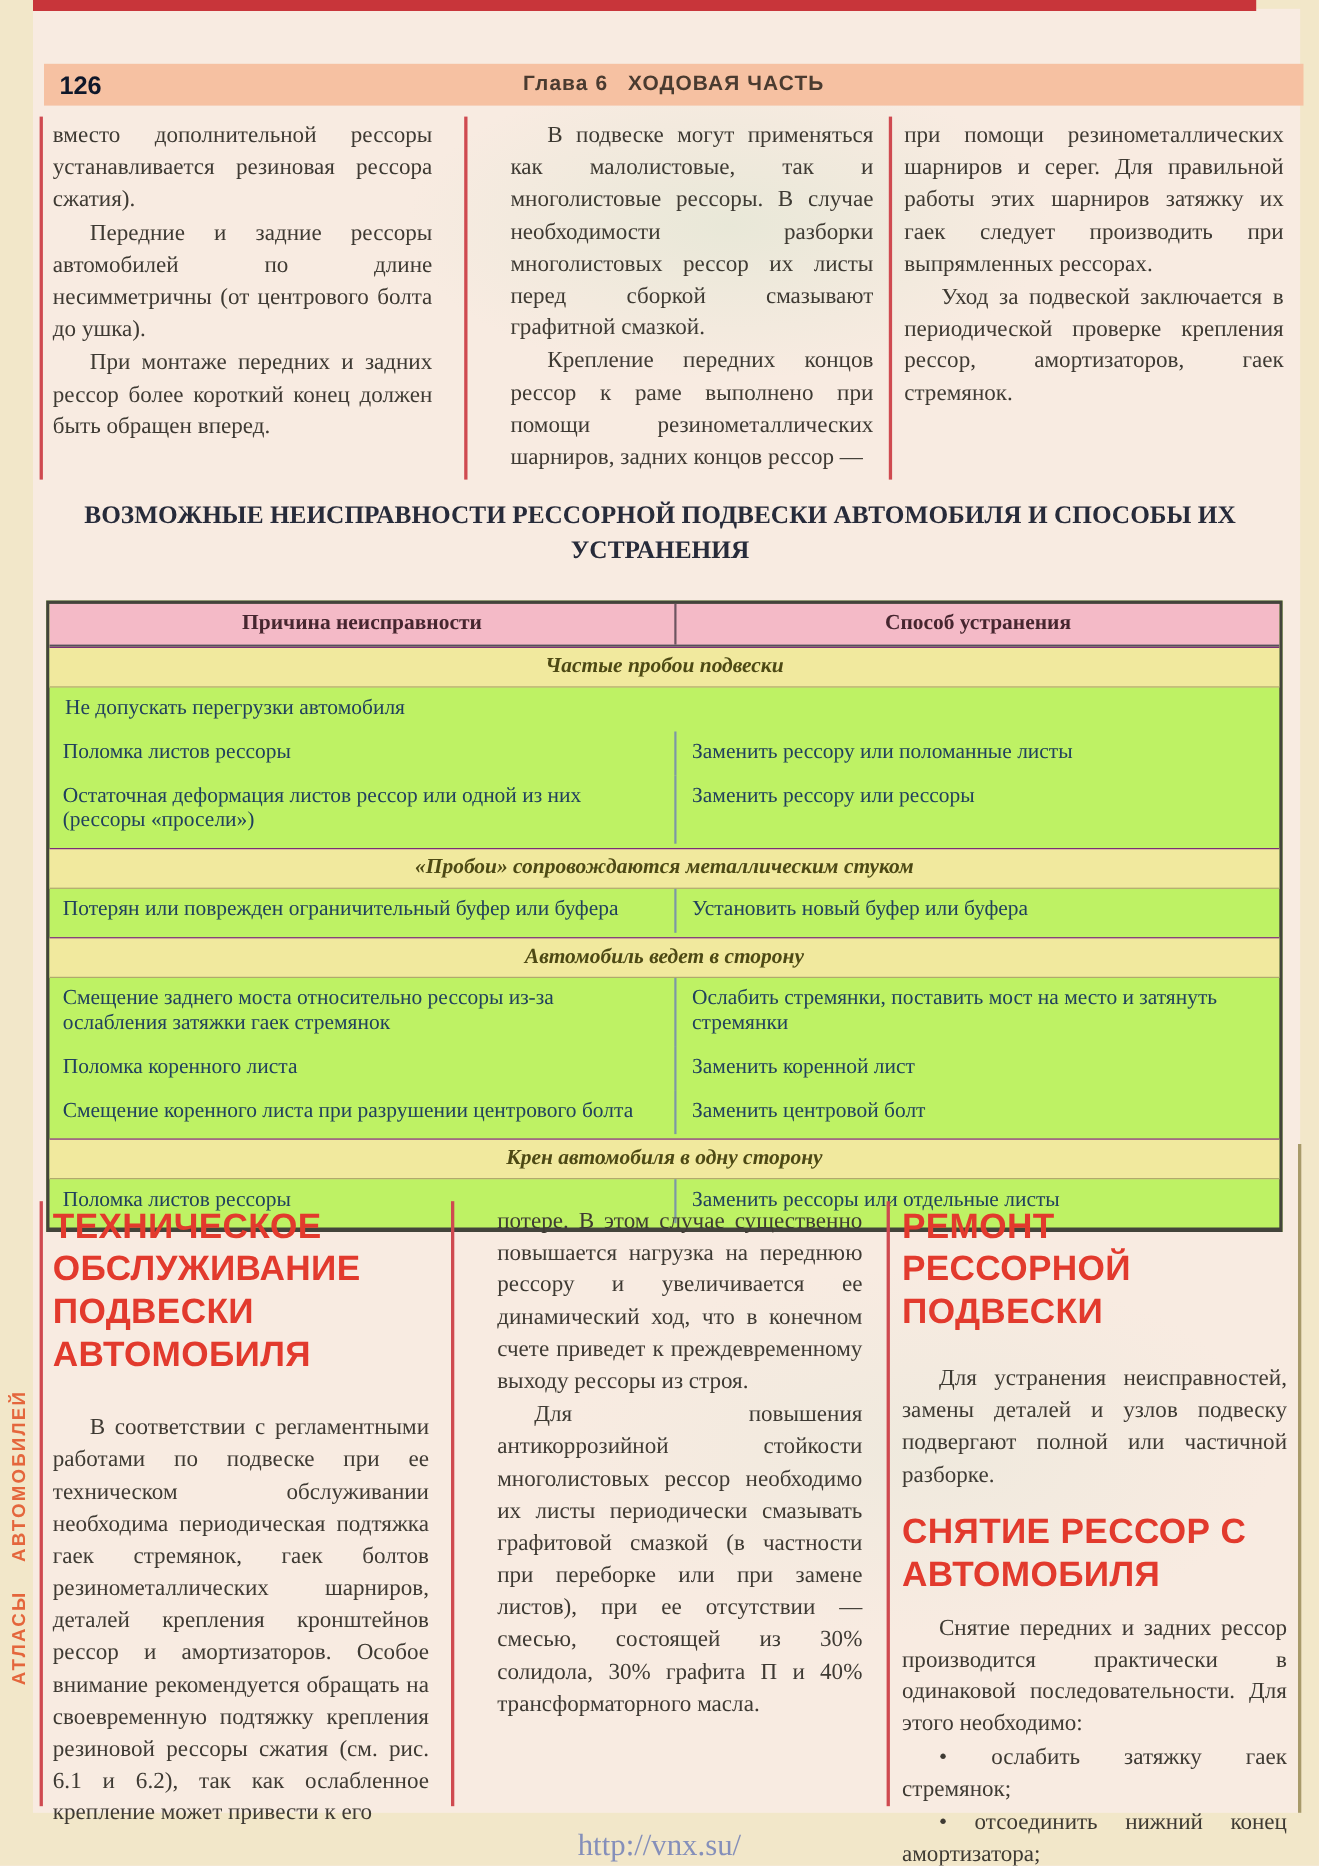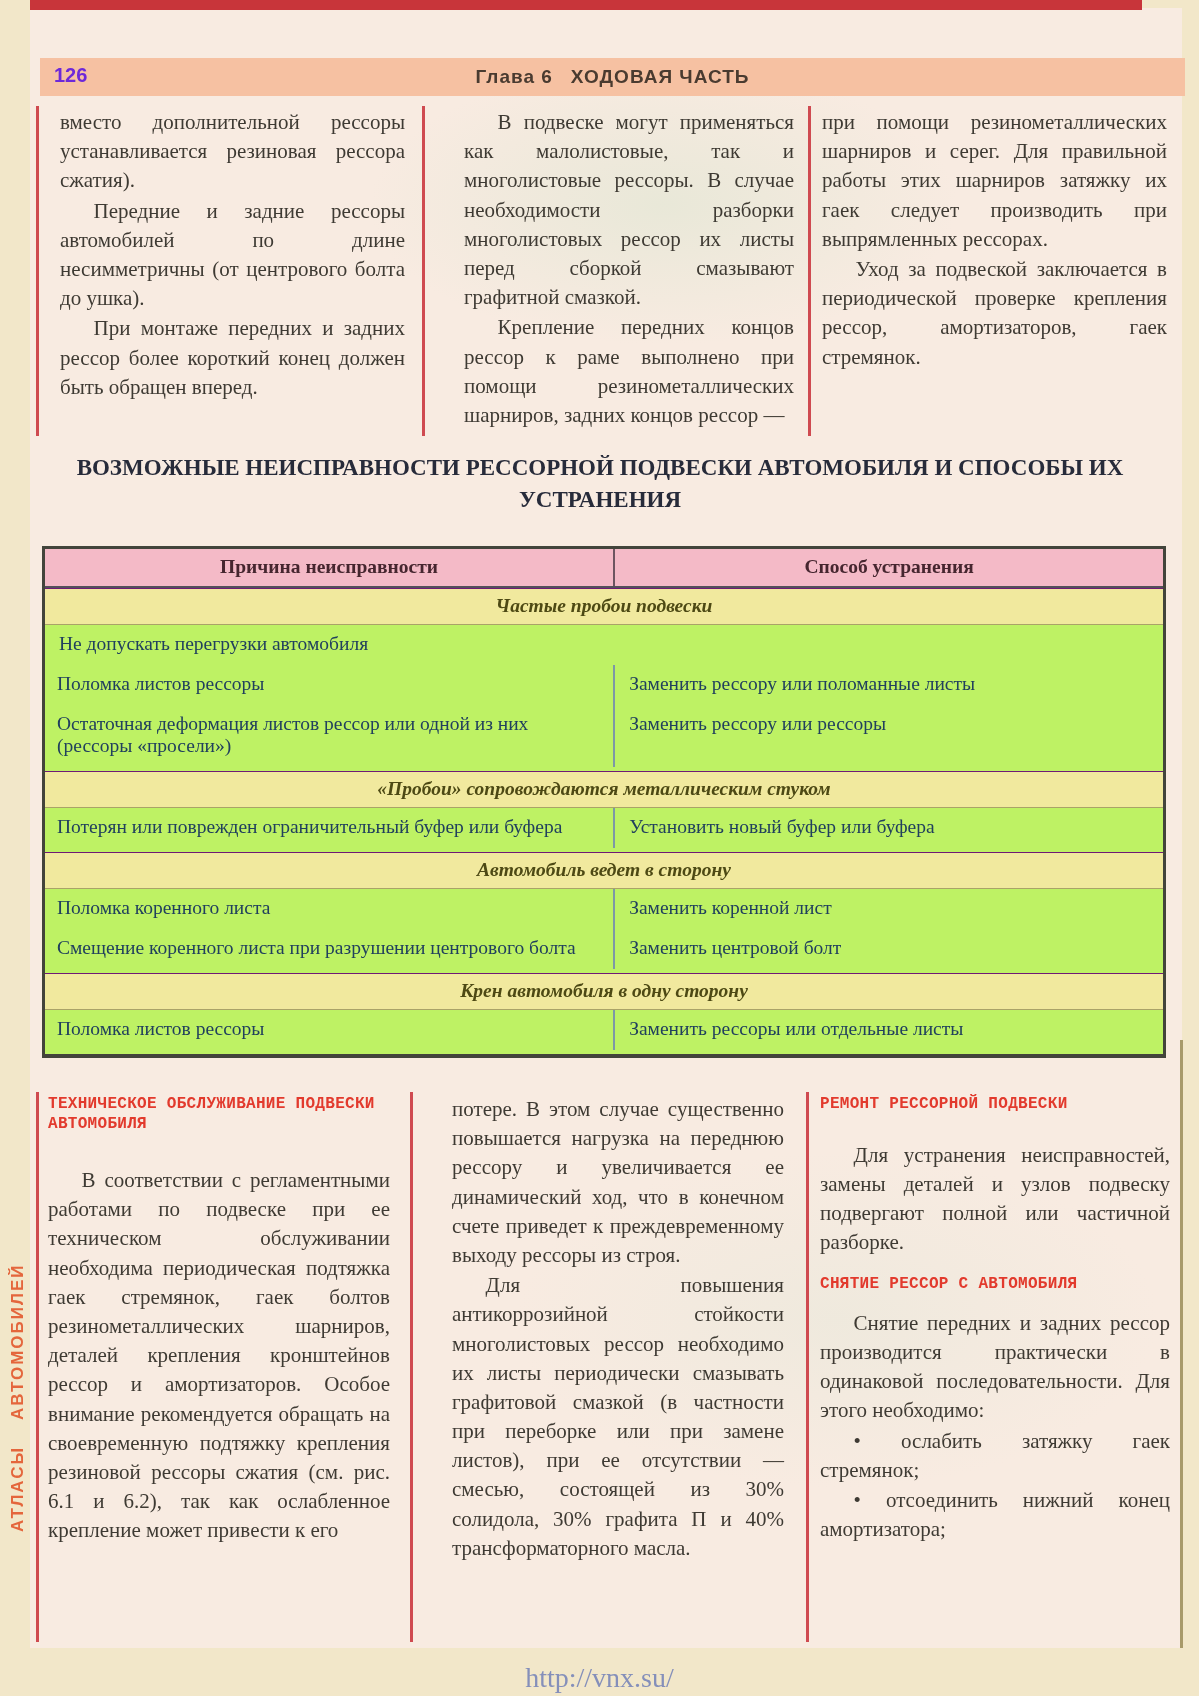--- a/index.html
+++ b/index.html
@@ -16,34 +16,34 @@
       radial-gradient(ellipse 500px 260px at 40% 45%, rgba(220,232,214,.30), rgba(220,232,214,0) 70%),
       radial-gradient(ellipse 460px 240px at 70% 80%, rgba(222,230,214,.35), rgba(222,230,214,0) 70%),
       #f8ebe1;
   }
   .top-bar{position:absolute;left:30px;top:0;width:1112px;height:10px;background:#c8353a;}
   .header-band{
     position:absolute;left:40px;top:58px;width:1145px;height:38px;
     background:#f6c1a2;display:flex;align-items:center;
     font-family:"Liberation Sans","DejaVu Sans",sans-serif;
   }
-  .page-num{position:absolute;left:14px;top:6px;font-size:20px;font-weight:bold;color:#6d28d9;}
+  .page-num{position:absolute;left:14px;top:6px;font-size:23px;font-weight:bold;color:#0f172a;}
   .chapter{width:100%;text-align:center;font-size:19px;font-weight:bold;color:#4a3b30;letter-spacing:1px;}
   .chapter .sep{display:inline-block;width:18px;}
 
   
   .rule{position:absolute;width:3px;background:#cf4a50;}
   .col{position:absolute;font-size:21px;line-height:1.39;color:#3e3a33;text-align:justify;}
   .col p{margin:0;text-indent:1.6em;}
   .col p.noind{text-indent:0;}
   .col p + p{margin-top:1px;}
 
   .red-head{
-    font-family:Liberation Mono, monospace;
-    font-weight:bold;font-size:16px;line-height:1.22;color:#e23a2d;
+    font-family:Liberation Sans, sans-serif;
+    font-weight:bold;font-size:32px;line-height:1.22;color:#e23a2d;
     text-align:left;text-indent:0 !important;letter-spacing:.3px;
   }
 
   
   .tbl-title{
     position:absolute;left:60px;top:452px;width:1080px;
     text-align:center;font-weight:bold;font-size:23px;line-height:1.4;color:#272b3a;
   }
   .tbl{
     position:absolute;left:42px;top:546px;width:1118px;
@@ -90,21 +90,21 @@
 <div class="top-bar"></div>
 
 <div class="header-band">
   <span class="page-num">126</span>
   <div class="chapter">
     <span>Глава 6</span><span class="sep"></span><span>ХОДОВАЯ ЧАСТЬ</span>
   </div>
 </div>
 
 <div class="rule" style="left:36px;top:106px;height:330px;"></div>
-<div class="col" style="left:60px;top:108px;width:345px;">
+<div class="col" style="left:48px;top:108px;width:345px;">
   <p class="noind">вместо дополнительной рессоры устанавливается резиновая рессора сжатия).</p>
   <p>Передние и задние рессоры автомобилей по длине несимметричны (от центрового болта до ушка).</p>
   <p>При монтаже передних и задних рессор более короткий конец должен быть обращен вперед.</p>
 </div>
 <div class="rule" style="left:422px;top:106px;height:330px;"></div>
 <div class="col" style="left:464px;top:108px;width:330px;">
   <p>В подвеске могут применяться как малолистовые, так и многолистовые рессоры. В случае необходимости разборки многолистовых рессор их листы перед сборкой смазывают графитной смазкой.</p>
   <p>Крепление передних концов рессор к раме выполнено при помощи резинометаллических шарниров, задних концов рессор —</p>
 </div>
 <div class="rule" style="left:808px;top:106px;height:330px;"></div>
@@ -139,20 +139,24 @@
   <div class="band">«Пробои» сопровождаются металлическим стуком</div>
   <div class="rows">
     <div class="row">
       <div class="c1">Потерян или поврежден ограничительный буфер или буфера</div>
       <div class="c2">Установить новый буфер или буфера</div>
     </div>
   </div>
 
   <div class="band">Автомобиль ведет в сторону</div>
   <div class="rows">
+    <div class="row">
+      <div class="c1">Смещение заднего моста относительно рессоры из-за ослабления затяжки гаек стремянок</div>
+      <div class="c2">Ослабить стремянки, поставить мост на место и затянуть стремянки</div>
+    </div>
     <div class="row">
       <div class="c1">Поломка коренного листа</div>
       <div class="c2">Заменить коренной лист</div>
     </div>
     <div class="row">
       <div class="c1">Смещение коренного листа при разрушении центрового болта</div>
       <div class="c2">Заменить центровой болт</div>
     </div>
   </div>
 

